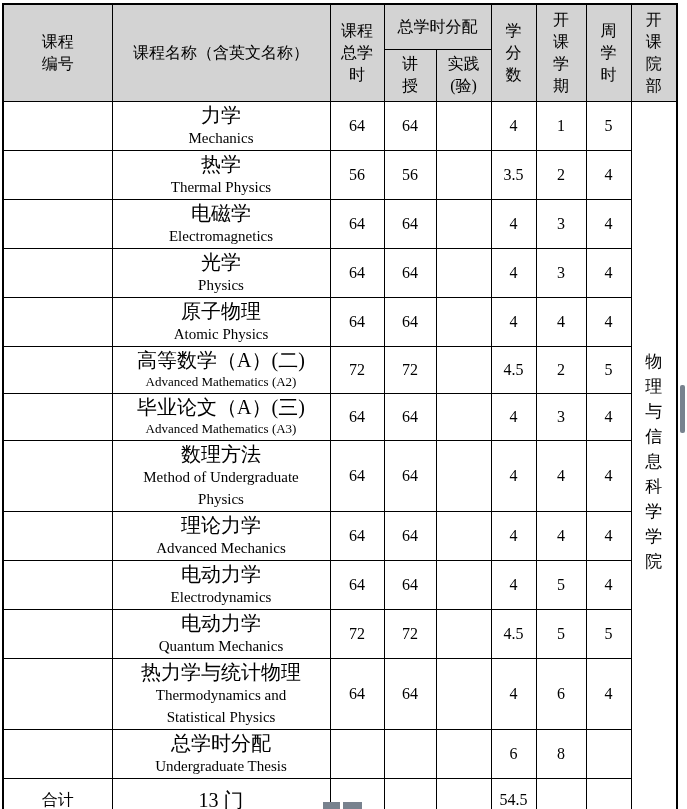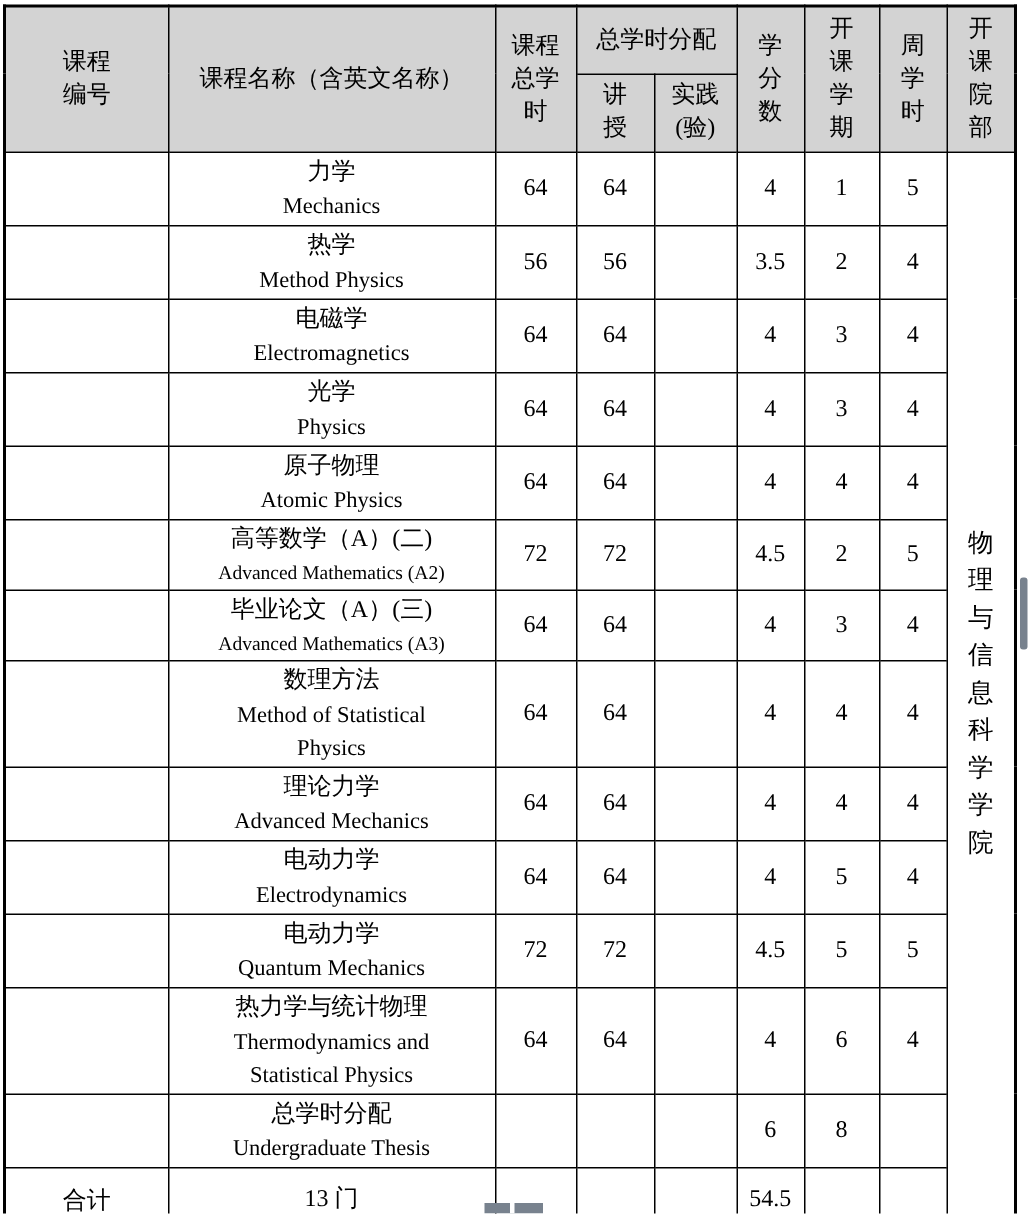--- a/index.html
+++ b/index.html
@@ -33,21 +33,21 @@
   }
   thead th{
     background:var(--header-bg);
     white-space:pre-line;
     line-height:22px;
   }
   thead tr.h1{height:45px;}
   thead tr.h2{height:52px;}
   tbody tr{height:47px;}
   tbody tr:last-child{height:45px;}
-  .name-cn{font-size:16px;line-height:24px;}
+  .name-cn{font-size:20px;line-height:24px;}
   .name-en{font-size:15px;line-height:22px;white-space:pre-line;}
   tbody tr:nth-child(6) .name-en,
   tbody tr:nth-child(7) .name-en{font-size:13px;line-height:19px;}
   td.td-num{font-size:16px;}
   td.td-dept{padding:0;}
   .vertical-text{
     width:18px;
     margin:0 auto;
     word-break:break-all;
     line-height:25px;
@@ -135,21 +135,21 @@
           <td class="td-num">1</td>
           <td class="td-num">5</td>
           <td rowspan="14" class="td-dept">
             <div class="vertical-text">物理与信息科学学院</div>
           </td>
         </tr>
         <tr>
           <td class="td-id"></td>
           <td class="td-name">
             <div class="name-cn">热学</div>
-            <div class="name-en">Method Physics</div>
+            <div class="name-en">Thermal Physics</div>
           </td>
           <td class="td-num">56</td>
           <td class="td-num">56</td>
           <td class="td-num"></td>
           <td class="td-num">3.5</td>
           <td class="td-num">2</td>
           <td class="td-num">4</td>
         </tr>
         <tr>
           <td class="td-id"></td>
@@ -213,21 +213,21 @@
           <td class="td-num">64</td>
           <td class="td-num"></td>
           <td class="td-num">4</td>
           <td class="td-num">3</td>
           <td class="td-num">4</td>
         </tr>
         <tr>
           <td class="td-id"></td>
           <td class="td-name">
             <div class="name-cn">数理方法</div>
-            <div class="name-en">Method of Statistical
+            <div class="name-en">Method of Undergraduate
 Physics</div>
           </td>
           <td class="td-num">64</td>
           <td class="td-num">64</td>
           <td class="td-num"></td>
           <td class="td-num">4</td>
           <td class="td-num">4</td>
           <td class="td-num">4</td>
         </tr>
         <tr>

